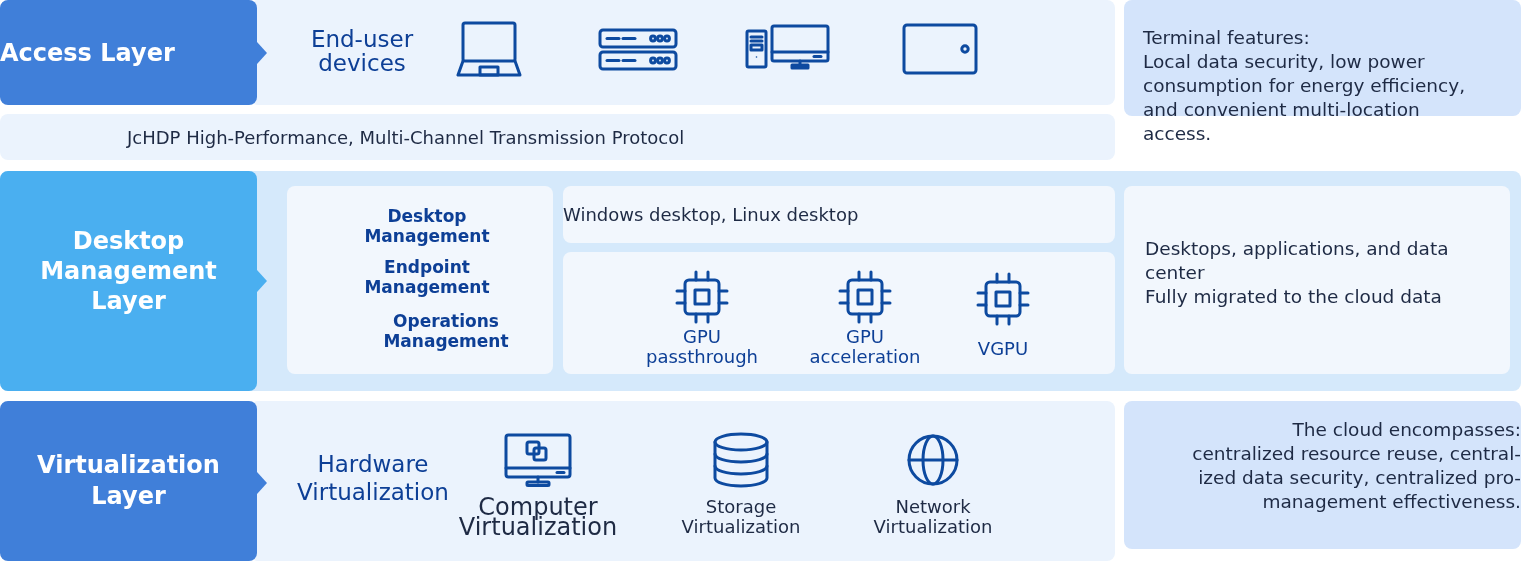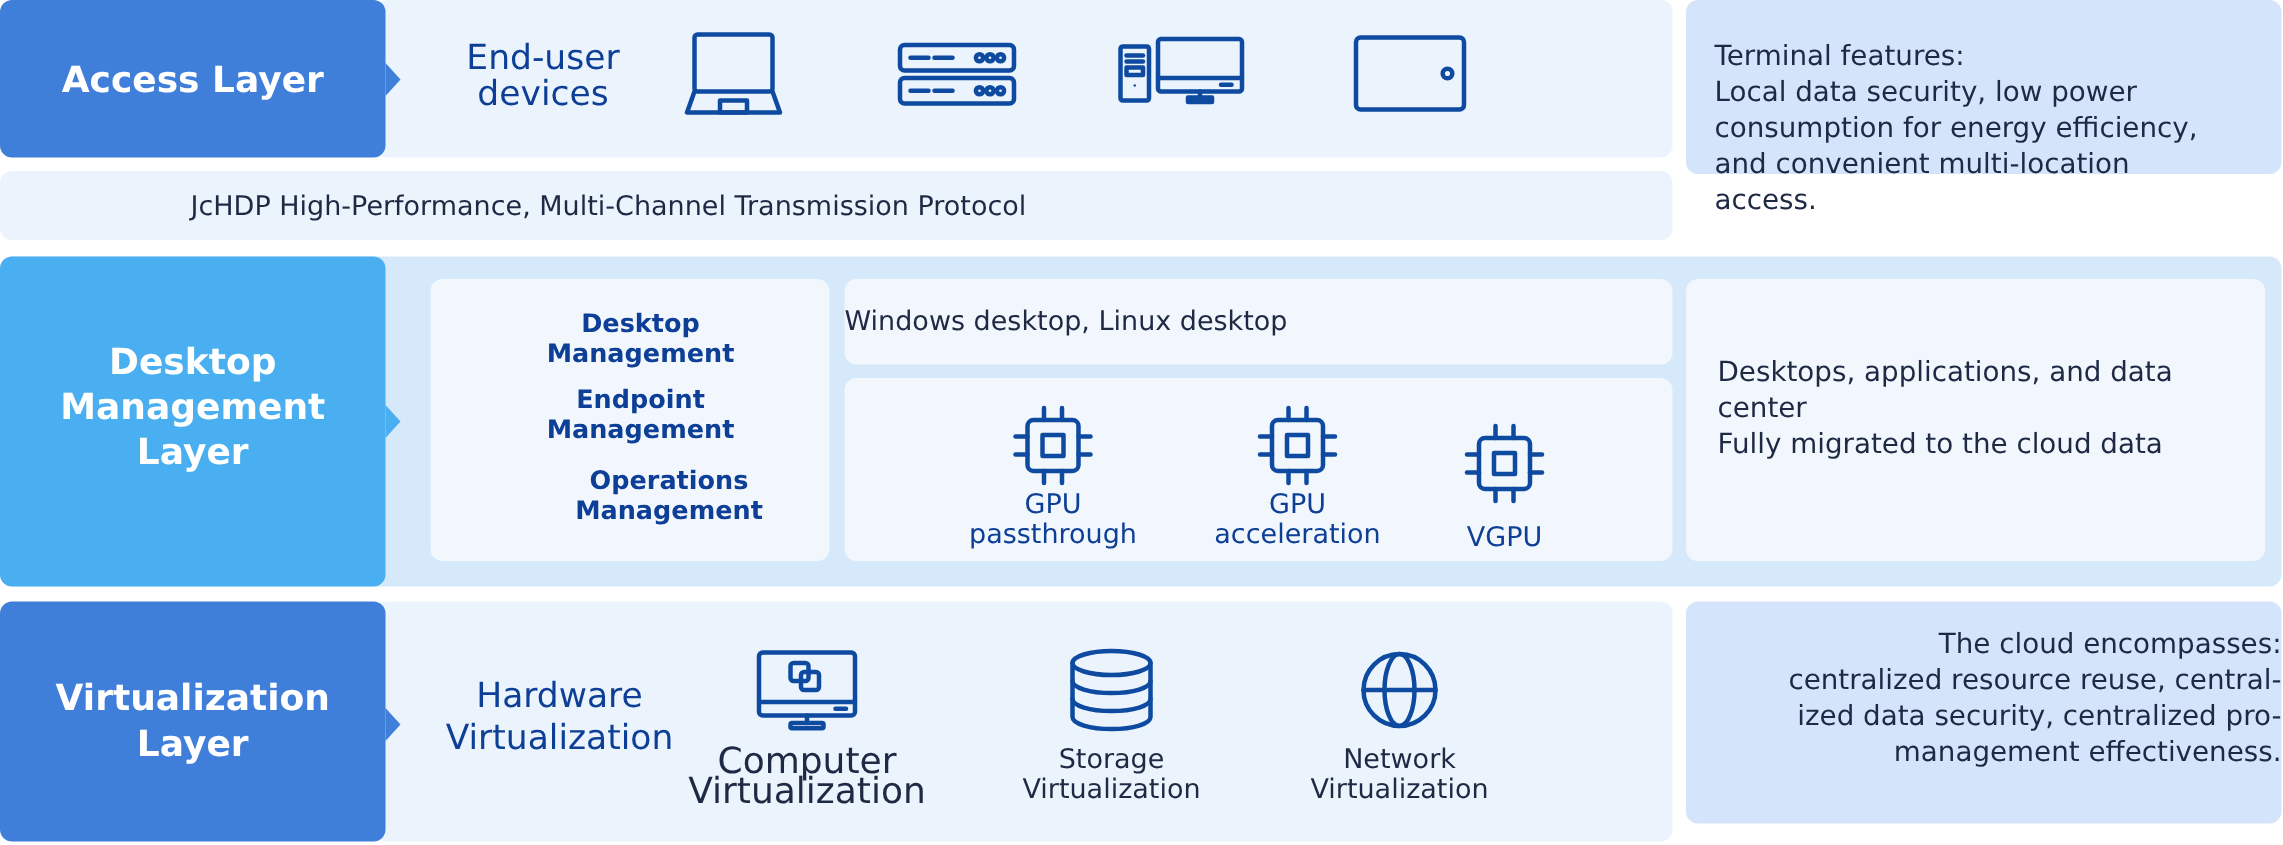--- a/index.html
+++ b/index.html
@@ -1,20 +1,20 @@
 <!DOCTYPE html>
 <html><head>
 <meta charset="utf-8">
 <style>
   * { box-sizing: border-box; margin: 0; padding: 0; }
   html, body { width: 1522px; height: 563px; background: #ffffff; overflow: hidden; }
   body { position: relative; font-family: "DejaVu Sans", sans-serif; color: #1e2a44; }
   .abs { position: absolute; }
   .label-block {
-    display: flex; align-items: center; justify-content: center; text-align: center;
+    display: flex; align-items: center; justify-content: flex-start; text-align: center;
     color: #ffffff; font-weight: bold; border-radius: 8px; z-index: 2;
   }
   .label-block .arrow {
     position: absolute; right: -10px; top: 50%; width: 0; height: 0;
     border-top: 11px solid transparent; border-bottom: 11px solid transparent;
     transform: translateY(-50%);
   }
   .panel { border-radius: 8px; }
   .dark { color: #0d3f96; }
   .txt { color: #1e2a44; }
@@ -150,21 +150,21 @@
     <line x1="21" y1="44" x2="21" y2="52" class="icon-stroke" stroke-width="4"></line>
     <line x1="33" y1="44" x2="33" y2="52" class="icon-stroke" stroke-width="4"></line>
     <line x1="2" y1="21" x2="10" y2="21" class="icon-stroke" stroke-width="4"></line>
     <line x1="2" y1="33" x2="10" y2="33" class="icon-stroke" stroke-width="4"></line>
     <line x1="44" y1="21" x2="52" y2="21" class="icon-stroke" stroke-width="4"></line>
     <line x1="44" y1="33" x2="52" y2="33" class="icon-stroke" stroke-width="4"></line>
   </svg>
   <span style="margin-top:3px;">GPU</span>
   <span>acceleration</span>
 </div>
-<div class="abs center-col dark" style="left:928px; top:282px; width:150px; font-size:18px; line-height:20px;">
+<div class="abs center-col dark" style="left:928px; top:272px; width:150px; font-size:18px; line-height:20px;">
   <svg width="54" height="54" viewBox="0 0 54 54">
     <rect x="10" y="10" width="34" height="34" rx="4" class="icon-stroke" stroke-width="4"></rect>
     <rect x="20" y="20" width="14" height="14" class="icon-stroke" stroke-width="4"></rect>
     <line x1="21" y1="2" x2="21" y2="10" class="icon-stroke" stroke-width="4"></line>
     <line x1="33" y1="2" x2="33" y2="10" class="icon-stroke" stroke-width="4"></line>
     <line x1="21" y1="44" x2="21" y2="52" class="icon-stroke" stroke-width="4"></line>
     <line x1="33" y1="44" x2="33" y2="52" class="icon-stroke" stroke-width="4"></line>
     <line x1="2" y1="21" x2="10" y2="21" class="icon-stroke" stroke-width="4"></line>
     <line x1="2" y1="33" x2="10" y2="33" class="icon-stroke" stroke-width="4"></line>
     <line x1="44" y1="21" x2="52" y2="21" class="icon-stroke" stroke-width="4"></line>

